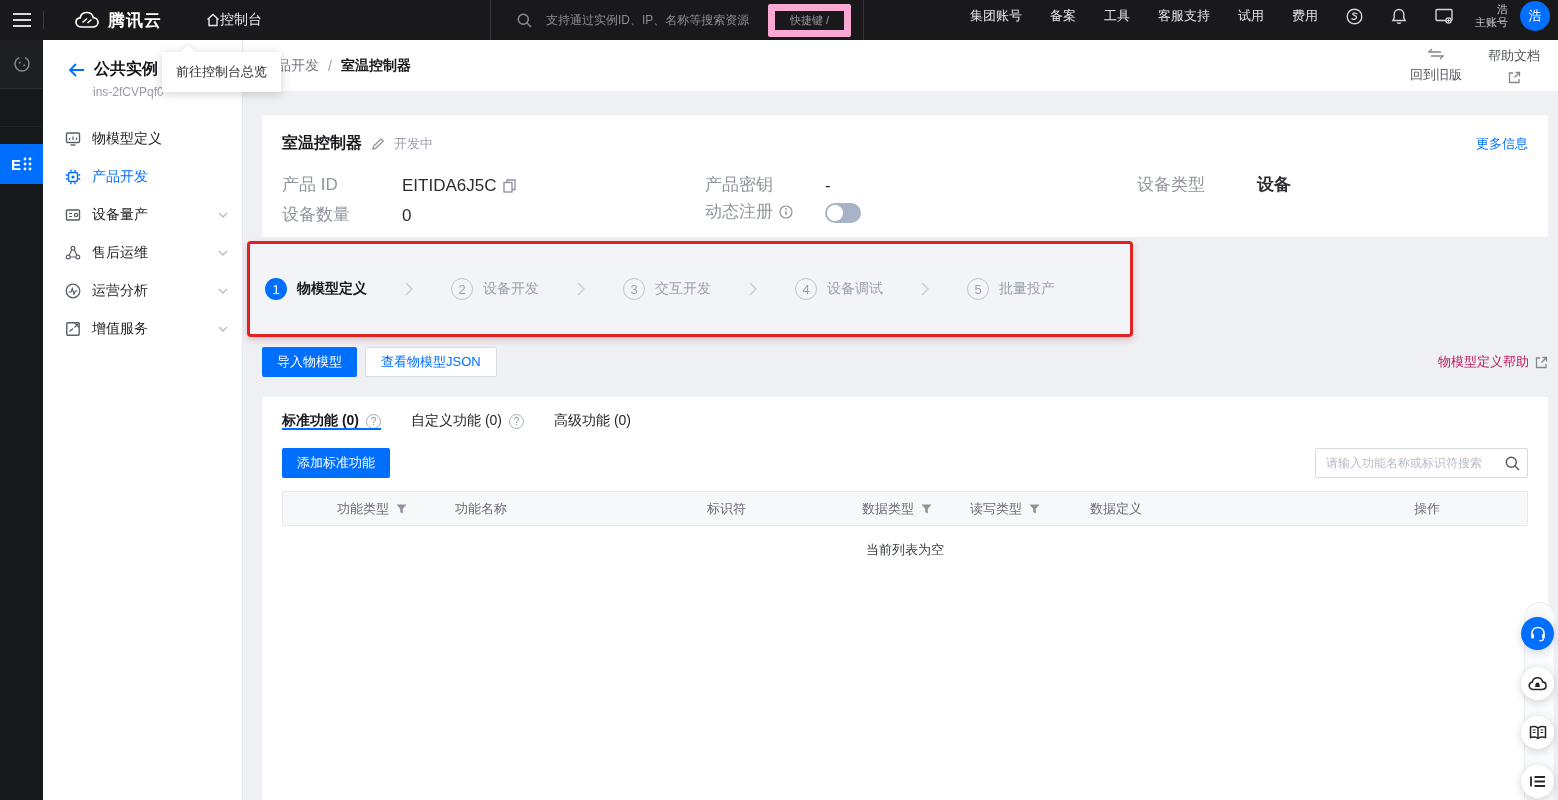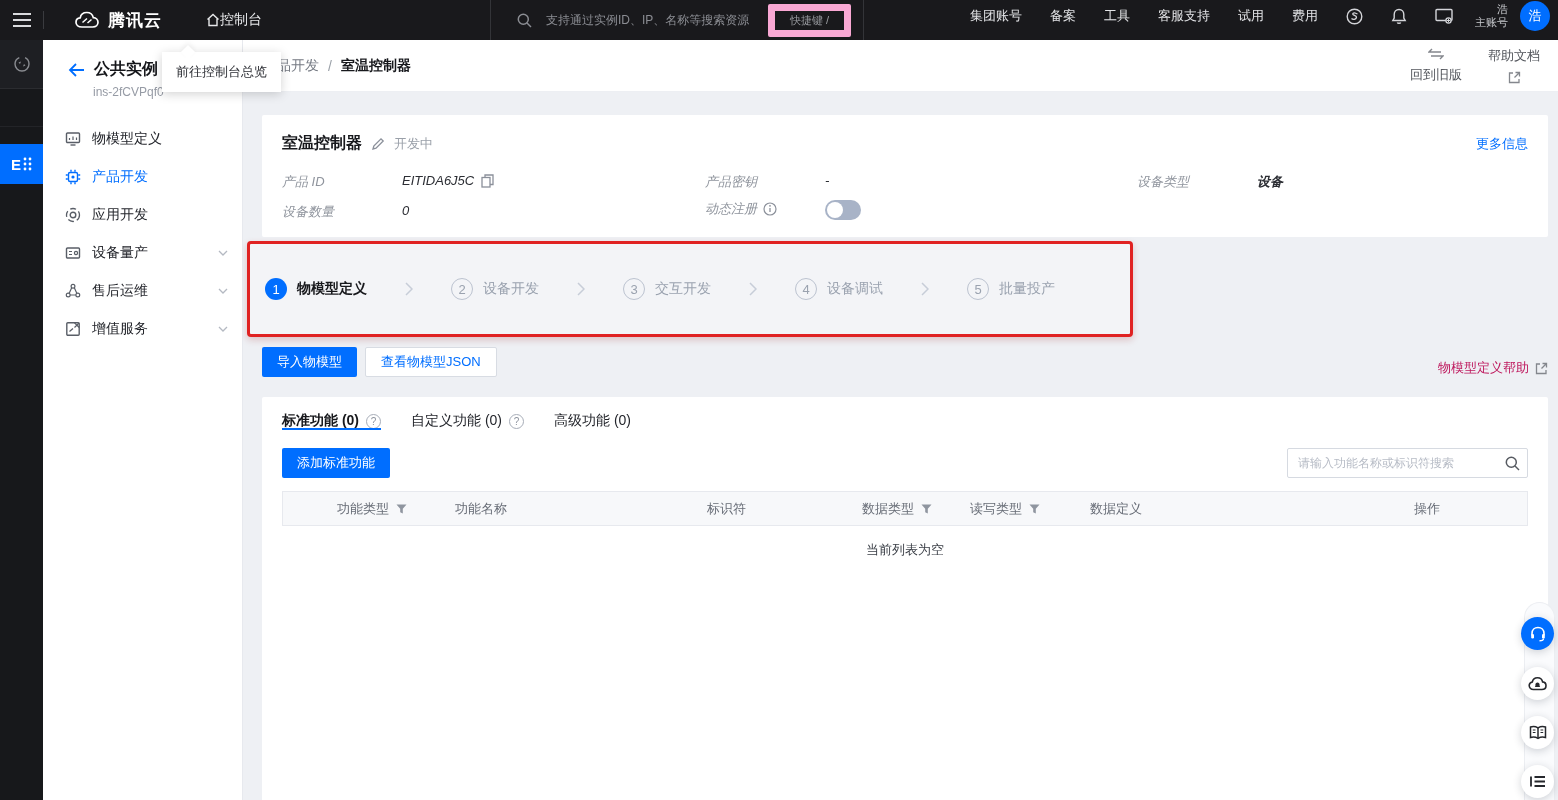--- a/index.html
+++ b/index.html
@@ -57,54 +57,54 @@
   .crumb-link { display:flex; align-items:center; gap:6px; font-size:13px; color:#53565c; cursor:pointer;flex-direction:column; }
 
   .page { position:relative; height:708px; }
 
   
   .prod-card { position:absolute; left:19px; top:23px; width:1286px; height:122px; background:#fff; border-radius:2px; }
   .prod-head { position:absolute; left:20px; top:18px; display:flex; align-items:center; gap:9px; }
   .prod-title { font-size:16px; font-weight:bold; color:#17181c; }
   .prod-status { font-size:13px; color:#9aa0a9; }
   .more-info { position:absolute; right:20px; top:20px; font-size:13px; color:var(--accent); cursor:pointer; }
-  .field { position:absolute; display:flex; align-items:flex-start; font-size:13px;font-style:italic; }
+  .field { position:absolute; display:flex; align-items:flex-end; font-size:17px; }
   .f-label { width:120px; color:#8f949d; flex:none; }
   .f-label-flex { color:#8f949d; display:flex; align-items:center; gap:6px; width:120px; flex:none; }
   .f-value { color:#2b2d33; display:flex; align-items:center; gap:7px; }
   .copy-ic { color:#8b909a; cursor:pointer; }
   .toggle { width:36px; height:20px; border-radius:10px; background:#a8b3c7; position:relative; cursor:pointer; }
   .toggle::after { content:""; position:absolute; left:2px; top:2px; width:16px; height:16px; border-radius:50%; background:#fff; }
 
   
   .anno { position:absolute; left:4px; top:149px; width:886px; height:96px; border:3px solid var(--anno-red); border-radius:4px; background:#f3f4f7; box-shadow:0 3px 7px rgba(160,30,30,.22); display:flex; align-items:center; padding-left:15px; }
   .step { display:flex; align-items:center; gap:10px; }
   .step-circle { width:22px; height:22px; border-radius:50%; display:flex; align-items:center; justify-content:center; font-size:13px; flex:none; }
   .step.active .step-circle { background:var(--accent); color:#fff; }
   .step.active .step-label { font-size:14px; font-weight:bold; color:#17181c; }
   .step:not(.active) .step-circle { border:1px solid #bcc3d0; color:#9aa2af; }
   .step:not(.active) .step-label { font-size:14px; color:#9aa2af; }
   .step-sep { margin:0 38px; color:#c7cdd8; }
 
   
-  .model-actions { position:absolute; left:19px; top:255px; right:10px; height:30px; display:flex; align-items:flex-end; }
+  .model-actions { position:absolute; left:19px; top:255px; right:10px; height:30px; display:flex; align-items:center; }
   .btn { height:30px; display:inline-flex; align-items:center; padding:0 15px; font-size:13px; border-radius:2px; cursor:pointer; border:none; font-family:inherit; }
   .btn-primary { background:var(--accent); color:#fff; }
   .btn-outline { background:#fff; color:var(--accent); border:1px solid #d8dce3; margin-left:8px; }
   .model-help { margin-left:auto; display:flex; align-items:center; gap:6px; font-size:13px; color:#be185d; cursor:pointer; }
 
   
   .fn-card { position:absolute; left:19px; top:305px; width:1286px; bottom:0; background:#fff; border-radius:2px 2px 0 0; padding:0 20px; }
   .tabs { display:flex; gap:30px; padding-top:15px; }
   .tab { display:flex; align-items:center; gap:7px; padding-bottom:0; position:relative; font-size:14px; color:#23252b; cursor:pointer; }
   .tab.active { font-weight:bold; color:#17181c; }
   .tab.active::after { content:""; position:absolute; left:0; right:0; bottom:0; height:2px; background:var(--accent); }
   .q-ic { width:15px; height:15px; border-radius:50%; border:1px solid #a7adb8; color:#8d939e; font-size:10px; font-weight:normal; display:flex; align-items:center; justify-content:center; cursor:pointer; }
   .fn-toolbar { margin-top:18px; display:flex; align-items:center; }
-  .search-box { margin-left:auto; width:241px; height:30px; border:1px solid #d6dae1; border-radius:2px; display:flex; align-items:center; background:#fff; }
+  .search-box { margin-left:auto; width:213px; height:30px; border:1px solid #d6dae1; border-radius:2px; display:flex; align-items:center; background:#fff; }
   .search-box input { flex:1; border:none; outline:none; padding:0 6px 0 10px; font-size:12px; color:#33363c; font-family:inherit; min-width:0; }
   .search-box input::placeholder { color:#b7bcc6; }
   .search-btn { width:30px; height:28px; display:flex; align-items:center; justify-content:center; color:#565a61; cursor:pointer; }
   .thead { margin-top:13px; height:35px; border:1px solid #e7e9ee; background:#f7f8fa; display:grid; grid-template-columns:118px 252px 155px 108px 120px 324px 1fr; align-items:center; padding-left:54px; font-size:13px; color:#676c76; }
   .th { display:flex; align-items:center; gap:7px; }
   .funnel { color:#8f959f; cursor:pointer; }
   .empty-row { text-align:center; margin-top:15px; font-size:13px; color:#3c4048; }
 
   
   .float-rail { position:absolute; right:3px; top:602px; bottom:0; width:31px; background:#fafbfd; border:1px solid #eceef2; border-bottom:none; border-radius:16px 16px 0 0; z-index:70; }
@@ -222,44 +222,47 @@
     <div class="side-item active">
       <svg class="s-ic" width="16" height="16" viewBox="0 0 16 16">
           <rect x="3.5" y="3.5" width="9" height="9" rx="1.5" fill="none" stroke="currentColor" stroke-width="1.4"></rect>
           <path d="M6 0.8 v2 M10 0.8 v2 M6 13.2 v2 M10 13.2 v2 M0.8 6 h2 M0.8 10 h2 M13.2 6 h2 M13.2 10 h2" stroke="currentColor" stroke-width="1.4"></path>
           <circle cx="8" cy="8" r="1.6" fill="currentColor"></circle>
         </svg>
       <span>产品开发</span>
     </div>
     <div class="side-item">
       <svg class="s-ic" width="16" height="16" viewBox="0 0 16 16">
-          <circle cx="8" cy="8" r="6.5" fill="none" stroke="currentColor" stroke-width="1.3" stroke-dasharray="6 3"></circle>
-          <circle cx="8" cy="8" r="2.8" fill="none" stroke="currentColor" stroke-width="1.4"></circle>
-        </svg>
-      <span>应用开发</span>
-    </div>
-    <div class="side-item">
-      <svg class="s-ic" width="16" height="16" viewBox="0 0 16 16">
           <rect x="1.5" y="3" width="13" height="10" rx="1" fill="none" stroke="currentColor" stroke-width="1.4"></rect>
           <path d="M4 6.5 h3 M4 9.5 h3" stroke="currentColor" stroke-width="1.2"></path>
           <circle cx="11" cy="8" r="1.6" fill="none" stroke="currentColor" stroke-width="1.2"></circle>
         </svg>
       <span>设备量产</span>
       <svg class="side-chev" width="10" height="6" viewBox="0 0 10 6">
           <path d="M1 1 L5 5 L9 1" fill="none" stroke="currentColor" stroke-width="1.3"></path>
         </svg>
     </div>
     <div class="side-item">
       <svg class="s-ic" width="16" height="16" viewBox="0 0 16 16">
           <circle cx="8" cy="3.2" r="1.9" fill="none" stroke="currentColor" stroke-width="1.2"></circle>
           <circle cx="3.2" cy="12" r="1.9" fill="none" stroke="currentColor" stroke-width="1.2"></circle>
           <circle cx="12.8" cy="12" r="1.9" fill="none" stroke="currentColor" stroke-width="1.2"></circle>
           <path d="M6.7 4.8 L4.2 10.3 M9.3 4.8 L11.8 10.3 M5.1 12 H10.9" stroke="currentColor" stroke-width="1.2" fill="none"></path>
         </svg>
       <span>售后运维</span>
+      <svg class="side-chev" width="10" height="6" viewBox="0 0 10 6">
+          <path d="M1 1 L5 5 L9 1" fill="none" stroke="currentColor" stroke-width="1.3"></path>
+        </svg>
+    </div>
+    <div class="side-item">
+      <svg class="s-ic" width="16" height="16" viewBox="0 0 16 16">
+          <circle cx="8" cy="8" r="6.8" fill="none" stroke="currentColor" stroke-width="1.3"></circle>
+          <path d="M3.5 9 L6 9 L7.3 5.5 L9 11 L10.3 8 H12.5" fill="none" stroke="currentColor" stroke-width="1.2"></path>
+        </svg>
+      <span>运营分析</span>
       <svg class="side-chev" width="10" height="6" viewBox="0 0 10 6">
           <path d="M1 1 L5 5 L9 1" fill="none" stroke="currentColor" stroke-width="1.3"></path>
         </svg>
     </div>
     <div class="side-item">
       <svg class="s-ic" width="16" height="16" viewBox="0 0 16 16">
           <rect x="1.8" y="1.8" width="12.4" height="12.4" rx="1" fill="none" stroke="currentColor" stroke-width="1.4"></rect>
           <path d="M9.5 1.8 L14.2 6.5 M9.5 6.5 L14.2 1.8" stroke="currentColor" stroke-width="1.2"></path>
           <path d="M4.5 10.5 L8 7.5" stroke="currentColor" stroke-width="1.2"></path>
         </svg>

